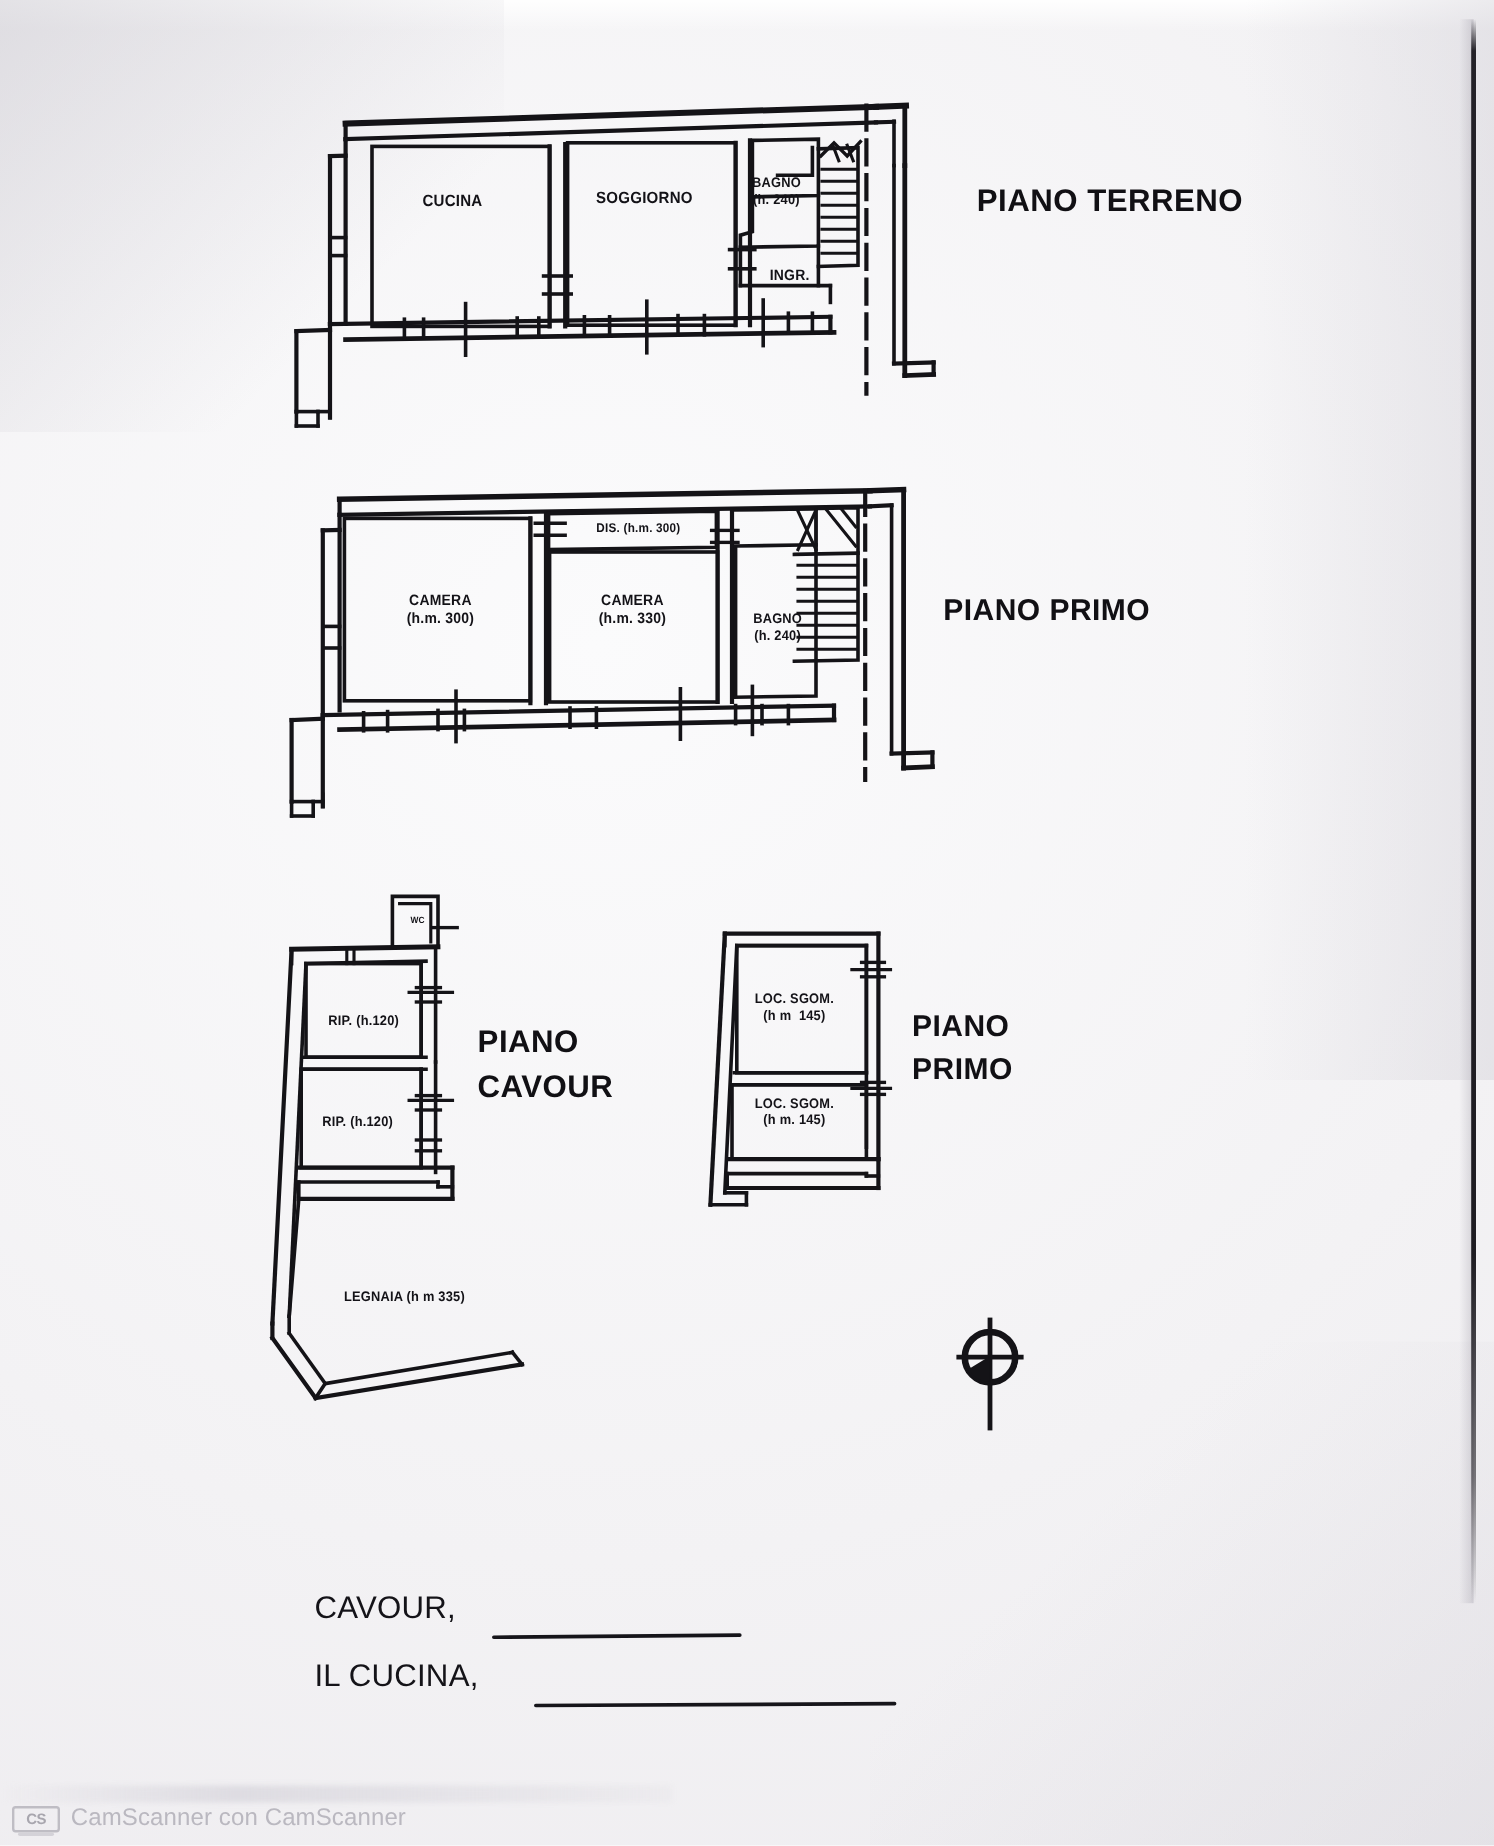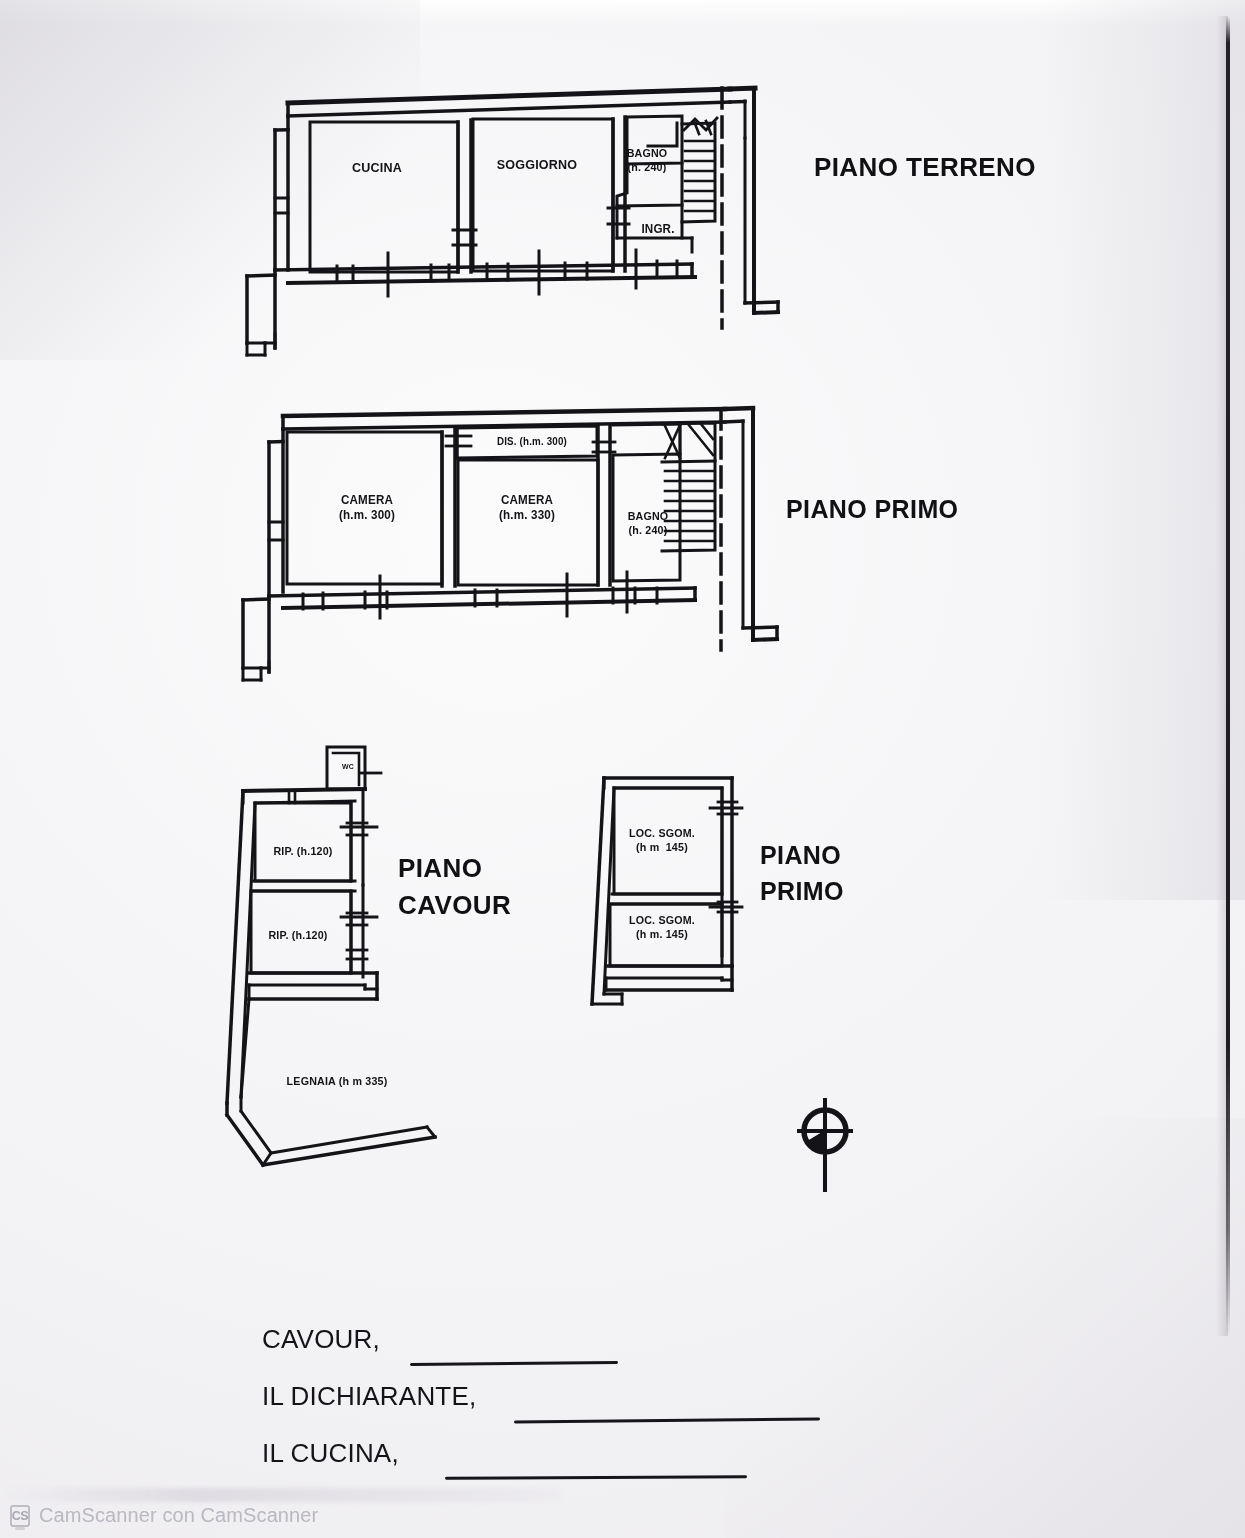--- a/index.html
+++ b/index.html
@@ -134,21 +134,21 @@
   
   .cam {
     position: absolute;
     left: 10px;
     top: 1504px;
     display: flex;
     align-items: center;
     gap: 9px;
   }
   .cam-logo {
-    width: 20px;
+    width: 40px;
     height: 22px;
     border: 2px solid #bfbdc4;
     border-radius: 3px;
     display: flex;
     align-items: center;
     justify-content: center;
     font-family: "Liberation Sans", sans-serif;
     font-size: 12.5px;
     font-weight: 700;
     color: #a8a6ae;
@@ -543,24 +543,20 @@
     </svg>
   </div>
 
   <div class="sig-block">
 
     <div class="sig-row">
       <span class="sig-text">CAVOUR,</span>
       <span class="sig-line" style="left:148px; width:208px; transform:rotate(-0.5deg);"></span>
     </div>
 
-    <div class="sig-row">
-      <span class="sig-text">IL DICHIARANTE,</span>
-      <span class="sig-line" style="left:252px; width:306px; transform:rotate(-0.55deg);"></span>
-    </div>
 
     <div class="sig-row">
       <span class="sig-text">IL CUCINA,</span>
       <span class="sig-line" style="left:183px; width:302px; transform:rotate(-0.3deg);"></span>
     </div>
 
   </div>
 
   <div class="cam-smudge"></div>
   <div class="cam">

